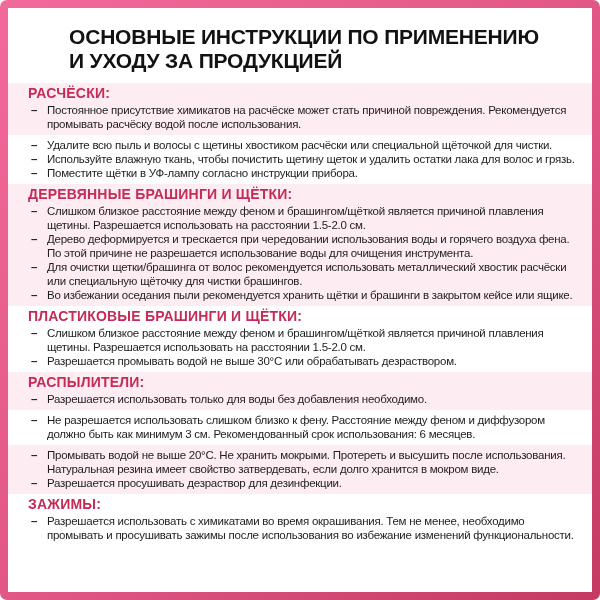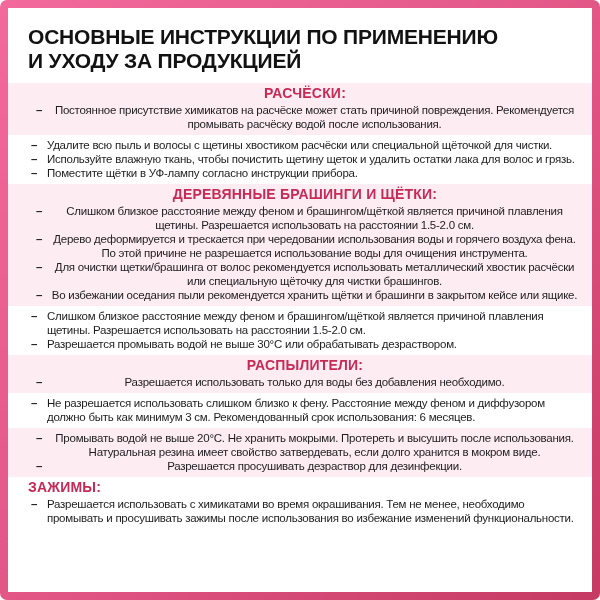--- a/index.html
+++ b/index.html
@@ -19,41 +19,41 @@
   }
   .page {
     width: 100%; height: 100%;
     background: var(--background, #ffffff);
     display: flex;
     flex-direction: column;
     overflow: hidden;
   }
   .doc-header {
     display: flex;
-    justify-content: flex-start;
+    justify-content: center;
     align-items: flex-start;
     padding: 17px 12px 10px 20px;
     background: var(--background, #ffffff);
   }
   .page-title {
     font-size: 21px;
     font-weight: bold;
     line-height: 1.15;
     letter-spacing: -0.2px;
     color: #121212;
     white-space: pre-line;
   }
   .logo { margin-top: 2px; margin-right: 2px; flex: 0 0 auto; }
   .logo svg { display: block; }
   .sections { display: flex; flex-direction: column; flex: 1 1 auto; }
   .section {
     padding: 3px 10px 4px 20px;
     background: var(--background, #ffffff);
   }
-  .section.pink { background: var(--band_pink, #fdecf2); text-align: center; }
+  .section.pink { background: var(--band_pink, #fdecf2); }
   .section.white { background: var(--background, #ffffff); }
   .section-heading {
     font-size: 14px;
     font-weight: bold;
     line-height: 15px;
     letter-spacing: 0.2px;
     color: var(--heading, #c62a57);
     margin-bottom: 2px;
   }
   .bullet {
@@ -127,20 +127,21 @@
       </div>
 
       <div class="bullet">
         <span class="dash">–</span>
         <span class="bullet-text">Во избежании оседания пыли рекомендуется хранить щётки и брашинги в закрытом кейсе или ящике.</span>
       </div>
     </div>
       </section>
 
       <section class="section white">
+        <h2 class="section-heading">ПЛАСТИКОВЫЕ БРАШИНГИ И ЩЁТКИ:</h2>
         <div class="bullets">
       <div class="bullet">
         <span class="dash">–</span>
         <span class="bullet-text">Слишком близкое расстояние между феном и брашингом/щёткой является причиной плавления щетины. Разрешается использовать на расстоянии 1.5-2.0 см.</span>
       </div>
 
       <div class="bullet">
         <span class="dash">–</span>
         <span class="bullet-text">Разрешается промывать водой не выше 30°C или обрабатывать дезраствором.</span>
       </div>

